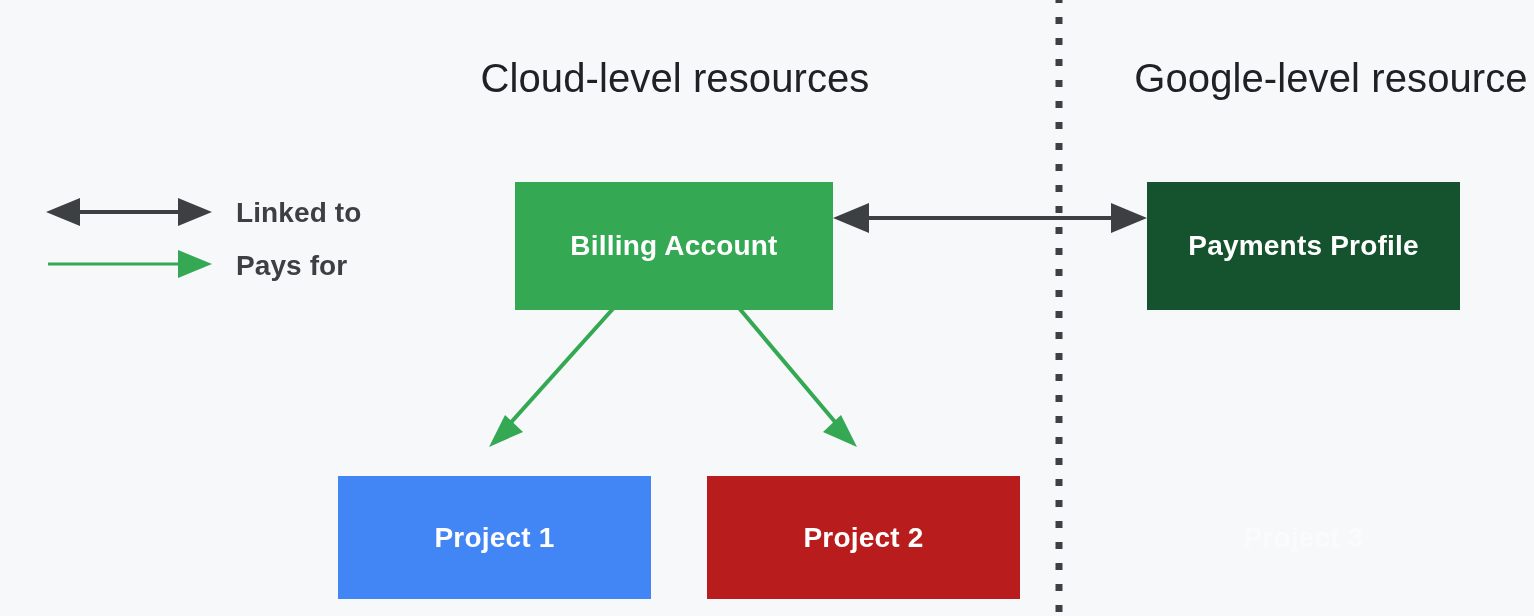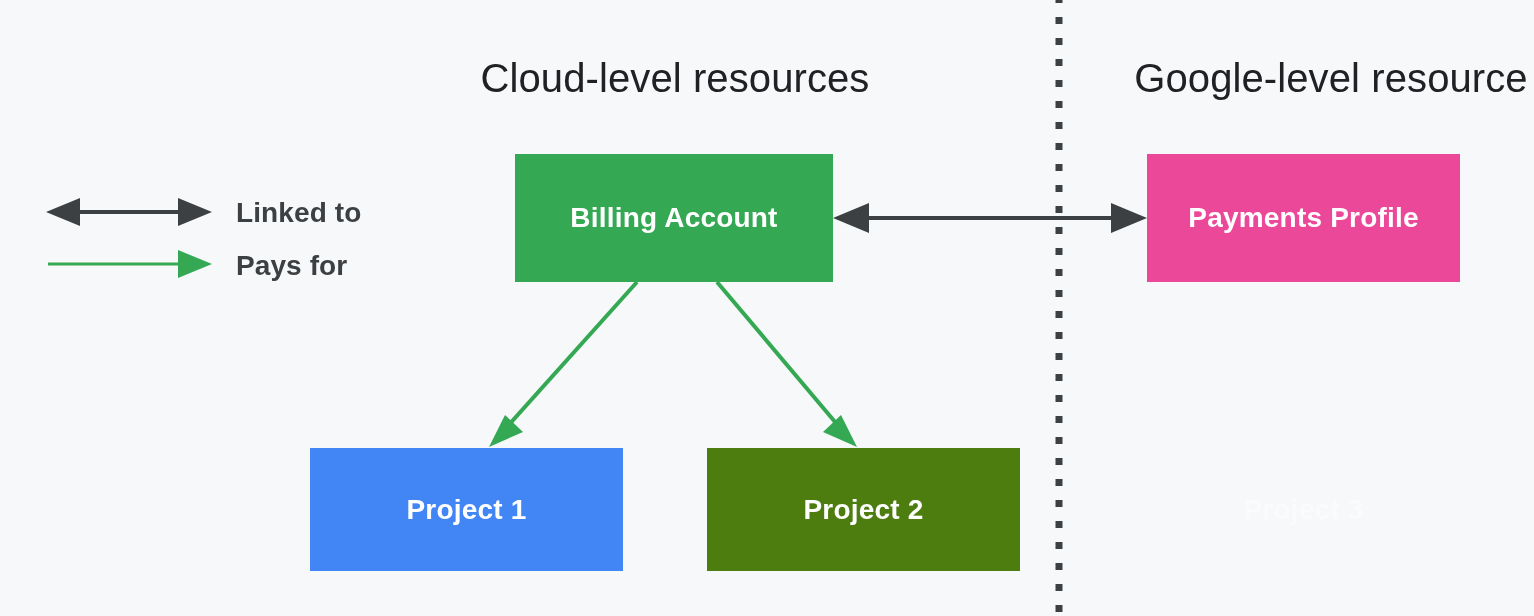--- a/index.html
+++ b/index.html
@@ -46,55 +46,56 @@
     left: 1106px;
     top: 56px;
     width: 450px;
   }
   .node-box {
     position: absolute;
     display: flex;
     align-items: center;
     justify-content: center;
     box-sizing: border-box;
+    margin-top: 28px;
   }
   .node-label {
     font-size: 28px;
     font-weight: bold;
     color: #ffffff;
     letter-spacing: 0.2px;
     white-space: nowrap;
   }
   #node-billing-account {
     left: 515px;
     top: 154px;
     width: 318px;
     height: 128px;
     background: #34a853;
   }
   #node-payments-profile {
     left: 1147px;
     top: 154px;
     width: 313px;
     height: 128px;
-    background: #ec4899;
+    background: #14532d;
   }
   #node-project-1 {
-    left: 310px;
+    left: 338px;
     top: 448px;
     width: 313px;
     height: 123px;
     background: #4285f4;
   }
   #node-project-2 {
     left: 707px;
     top: 448px;
     width: 313px;
     height: 123px;
-    background: #4d7c0f;
+    background: #b91c1c;
   }
   #node-project-3 {
     left: 1147px;
     top: 448px;
     width: 313px;
     height: 123px;
     background: transparent;
   }
   #node-project-3 .node-label {
     color: #fafbfc;

